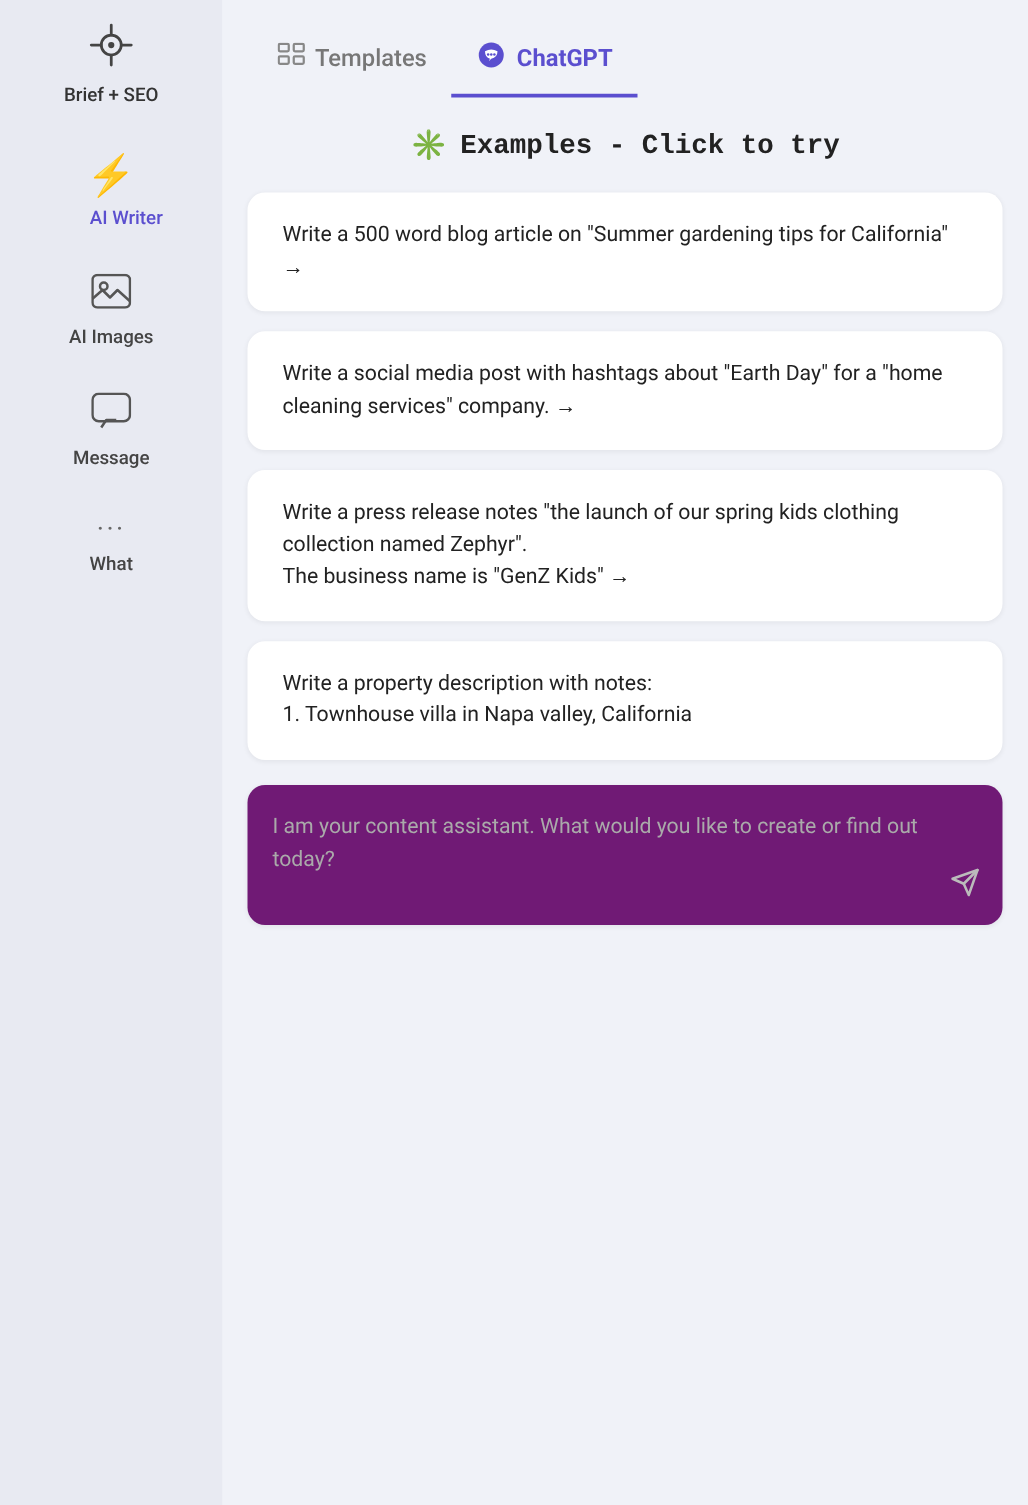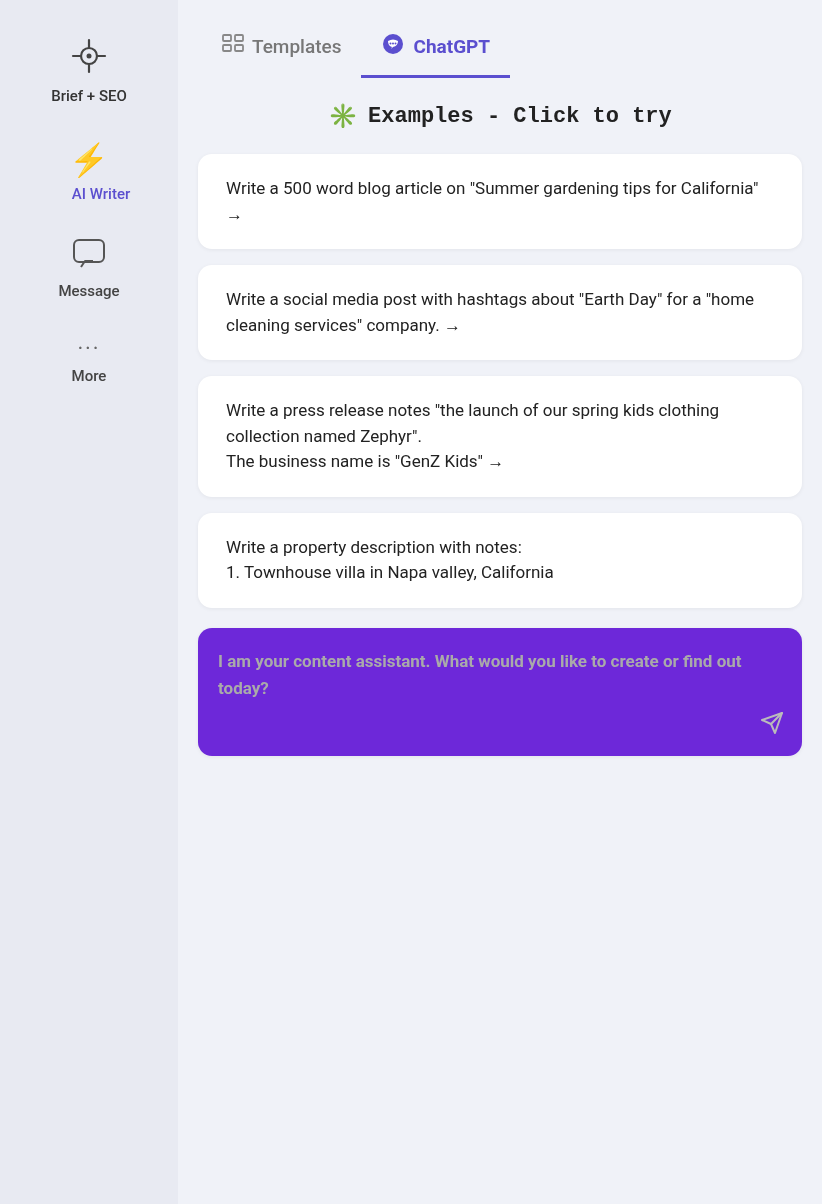--- a/index.html
+++ b/index.html
@@ -12,21 +12,20 @@
     }
 
     
     .sidebar {
       width: 178px;
       min-height: 1204px;
       background: #e8eaf2;
       display: flex;
       flex-direction: column;
       align-items: center;
-      padding-top: 20px;
       gap: 0;
       flex-shrink: 0;
     }
 
     .sidebar-item {
       width: 100%;
       display: flex;
       flex-direction: column;
       align-items: center;
       padding: 18px 10px;
@@ -151,27 +150,26 @@
       padding: 22px 28px;
       font-size: 17px;
       color: #222;
       line-height: 1.5;
       cursor: pointer;
       box-shadow: 0 1px 4px rgba(0,0,0,0.06);
     }
 
     
     .input-area {
-      background: #6d28d9;
+      background: #701a75;
       border-radius: 14px;
-      padding: 20px 20px 28px 20px;
+      padding: 20px 20px 12px 20px;
       margin-top: 4px;
       box-shadow: 0 1px 4px rgba(0,0,0,0.06);
       position: relative;
-      font-weight: bold;
     }
 
     .input-placeholder {
       font-size: 17px;
       color: #aaa;
       line-height: 1.6;
       min-height: 80px;
     }
 
     .send-icon {
@@ -210,34 +208,44 @@
       </svg>
     </span>
     <span class="label">Brief + SEO</span>
   </div>
 
   <div class="sidebar-item active">
     <span class="icon" style="font-size:32px; color:#f5a623;">⚡</span>
     <span class="label">AI Writer</span>
   </div>
 
+  <div class="sidebar-item">
+    <span class="icon">
+      <svg width="32" height="28" viewBox="0 0 32 28" fill="none">
+        <rect x="1" y="1" width="30" height="26" rx="4" stroke="#555" stroke-width="2" fill="none"></rect>
+        <circle cx="10" cy="10" r="3" stroke="#555" stroke-width="2" fill="none"></circle>
+        <path d="M1 20 L9 13 L15 19 L21 13 L31 22" stroke="#555" stroke-width="2" fill="none" stroke-linejoin="round"></path>
+      </svg>
+    </span>
+    <span class="label">AI Images</span>
+  </div>
 
   <div class="sidebar-item">
     <span class="icon">
       <svg width="32" height="30" viewBox="0 0 32 30" fill="none">
         <rect x="1" y="1" width="30" height="22" rx="5" stroke="#555" stroke-width="2" fill="none"></rect>
         <path d="M8 28 L12 22 H20" stroke="#555" stroke-width="2" fill="none" stroke-linejoin="round"></path>
       </svg>
     </span>
     <span class="label">Message</span>
   </div>
 
   <div class="sidebar-item">
     <span class="sidebar-dots">···</span>
-    <span class="label">More</span>
+    <span class="label">What</span>
   </div>
 
 </div>
 
 <div class="main">
 
   <div class="tabs">
     <div class="tab">
       <span class="tab-icon">
         <svg width="22" height="20" viewBox="0 0 22 20" fill="none">

